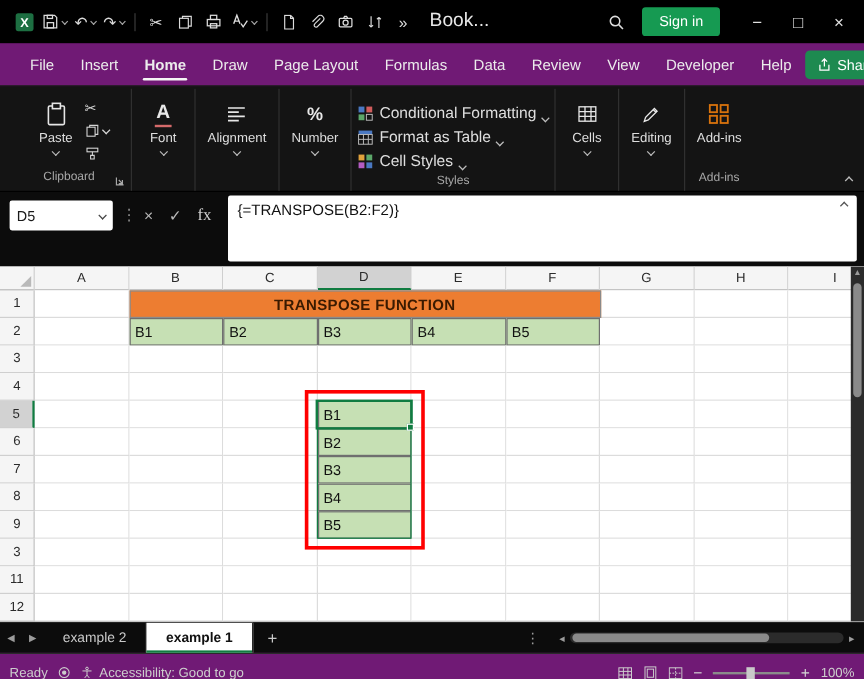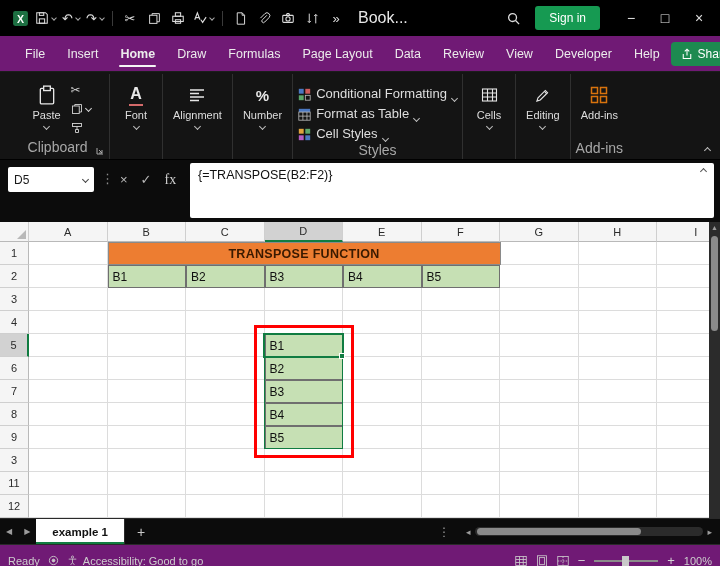--- a/index.html
+++ b/index.html
@@ -27,21 +27,21 @@
   .menubar{height:36px;background:#701a75;display:flex;align-items:center;padding:0 10px 0 14px;flex:0 0 auto;border-bottom:1px solid #1c1c1c;}
   .menu-item{font-size:12.5px;color:#ececec;padding:9px 11px 8px;position:relative;white-space:nowrap;}
   .menu-item.active{font-weight:bold;}
   .menu-item.active::after{content:"";position:absolute;left:10px;right:10px;bottom:2px;height:2.5px;background:#f5f5f5;border-radius:2px;}
   .share-btn{margin-left:auto;background:#1d8a50;color:#fff;font-size:12px;display:flex;align-items:center;gap:5px;padding:5px 10px;border-radius:4px;}
 
   
   .ribbon{height:88px;background:#141414;display:flex;align-items:stretch;padding:2px 6px 0 6px;position:relative;flex:0 0 auto;border-bottom:1px solid #000;}
   .rgroup{display:flex;flex-direction:column;position:relative;border-right:1px solid #303030;padding:2px 4px;}
   .rgroup-content{flex:1;display:flex;align-items:flex-start;justify-content:center;gap:2px;padding-top:4px;}
-  .grp-label{height:17px;font-size:14px;color:#a8a8a8;text-align:center;line-height:15px;position:relative;white-space:nowrap;}
+  .grp-label{height:17px;font-size:10px;color:#a8a8a8;text-align:center;line-height:15px;position:relative;white-space:nowrap;}
   .rb-big{display:flex;flex-direction:column;align-items:center;gap:3px;padding:4px 6px;font-size:11px;color:#dedede;min-width:44px;}
   .rb-big .rb-ic{height:22px;display:flex;align-items:center;}
   .rb-big .chev{color:#bdbdbd;}
   .qstack{display:flex;flex-direction:column;gap:4px;padding-top:2px;}
   .qstack .qbtn{display:flex;align-items:center;gap:3px;height:15px;font-size:12px;color:#d5d5d5;}
   .styles-col{display:flex;flex-direction:column;gap:3px;padding:2px 4px;}
   .styles-row{display:flex;align-items:flex-end;gap:5px;font-size:13px;color:#dedede;height:17px;white-space:nowrap;}
   .styles-row .chev{color:#bdbdbd;}
   .launcher{position:absolute;right:1px;bottom:2px;}
   .ribbon-collapse{position:absolute;right:10px;bottom:6px;color:#bdbdbd;}
@@ -193,22 +193,22 @@
       <span class="win-btn">□</span>
       <span class="win-btn">×</span>
     </div>
   </header>
 
   <nav class="menubar">
     <span class="menu-item">File</span>
     <span class="menu-item">Insert</span>
     <span class="menu-item active">Home</span>
     <span class="menu-item">Draw</span>
+    <span class="menu-item">Page Layout</span>
     <span class="menu-item">Formulas</span>
-    <span class="menu-item">Page Layout</span>
     <span class="menu-item">Data</span>
     <span class="menu-item">Review</span>
     <span class="menu-item">View</span>
     <span class="menu-item">Developer</span>
     <span class="menu-item">Help</span>
     <div class="share-btn">
       <svg width="12" height="12" viewBox="0 0 16 16" fill="none" stroke="#fff" stroke-width="1.4">
           <path d="M8 10V2M5 4.5L8 1.5l3 3"></path>
           <path d="M3 8v6h10V8"></path>
         </svg>
@@ -569,20 +569,21 @@
     <div class="red-annotation"></div>
     <div class="vscroll">
       <span class="vs-up">▲</span>
       <div class="vs-thumb"></div>
     </div>
   </section>
 
   <section class="tabbar">
     <span class="tab-nav">◀</span>
     <span class="tab-nav">▶</span>
+    <div class="sheet-tab">example 2</div>
     <div class="sheet-tab active">example 1</div>
     <span class="tab-add">+</span>
     <span class="tab-dots">⋮</span>
     <div class="hscroll">
       <span class="hs-arrow">◂</span>
       <div class="hs-track">
           <div class="hs-thumb"></div>
         </div>
       <span class="hs-arrow">▸</span>
     </div>

